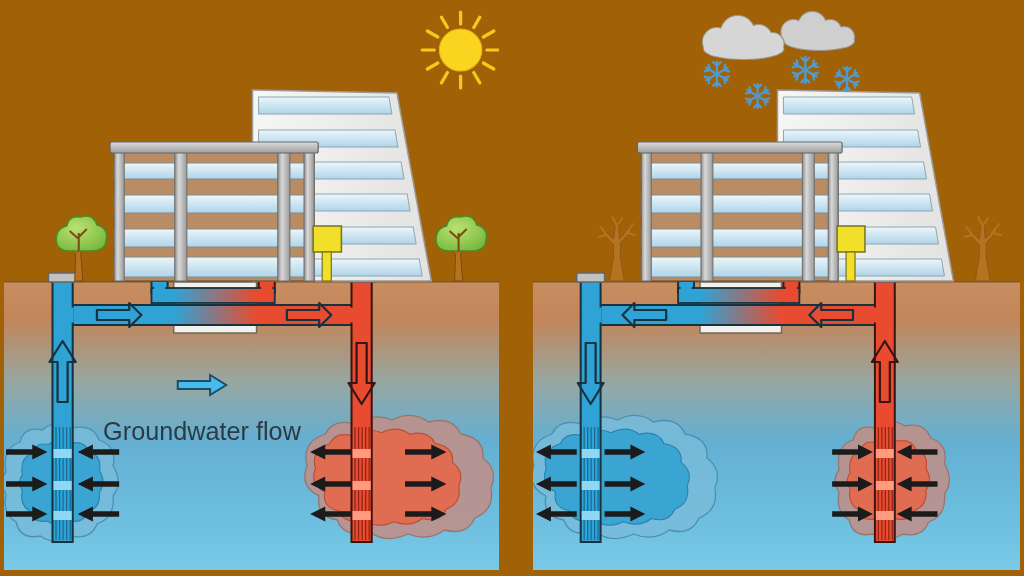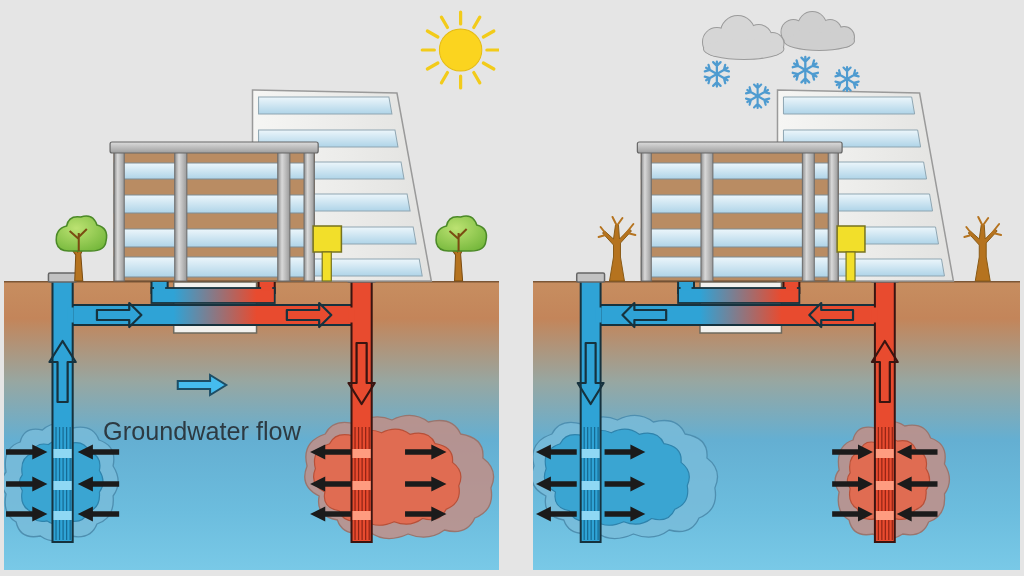--- a/index.html
+++ b/index.html
@@ -1,16 +1,16 @@
 <!DOCTYPE html>
 <html><head>
 <meta charset="utf-8">
 <style>
   html,body{margin:0;padding:0;background:#000;}
-  #stage{position:relative;width:1024px;height:576px;background:#e5e5e5;overflow:hidden;
+  #stage{position:relative;width:1024px;height:576px;background:#a16207;overflow:hidden;
          font-family:"Liberation Sans", sans-serif;}
   .panel{position:absolute;top:0;height:570px;}
   #panel-left{left:4px;width:495px;}
   #panel-right{left:533px;width:487px;}
   .panel svg{display:block;width:100%;height:100%;}
   .gw-label{font-family:"Liberation Sans", sans-serif;font-size:25px;fill:#2D3A42;}
   .defs-holder{position:absolute;width:0;height:0;overflow:hidden;}
 </style>
 </head>
 <body>

